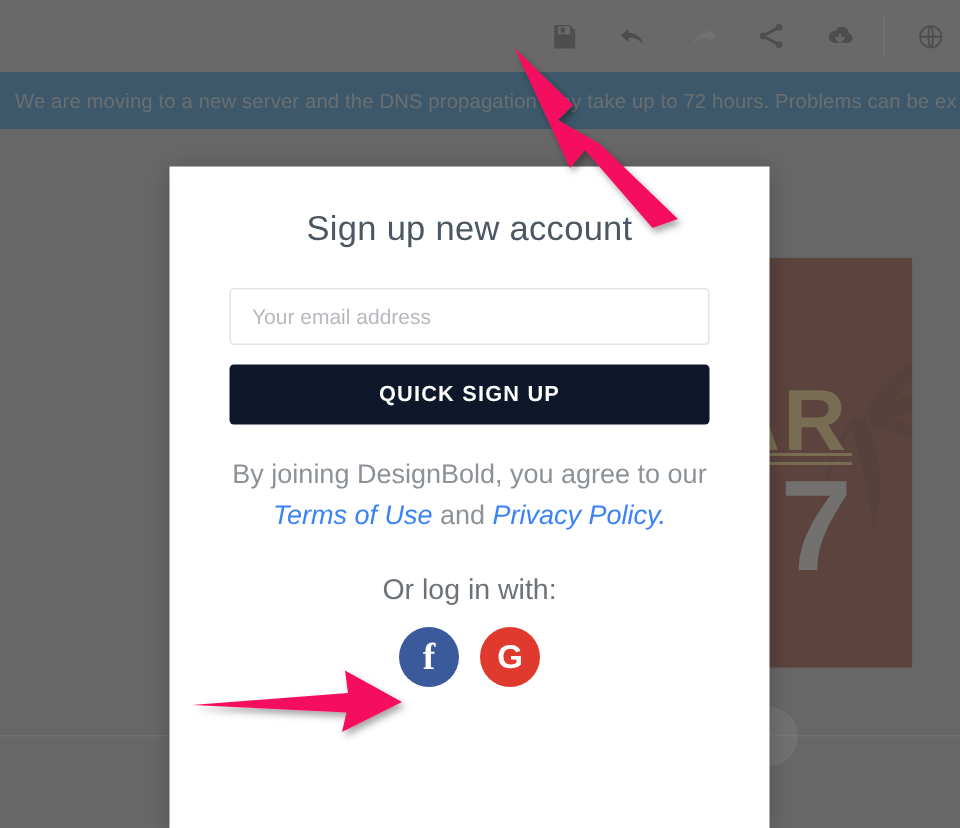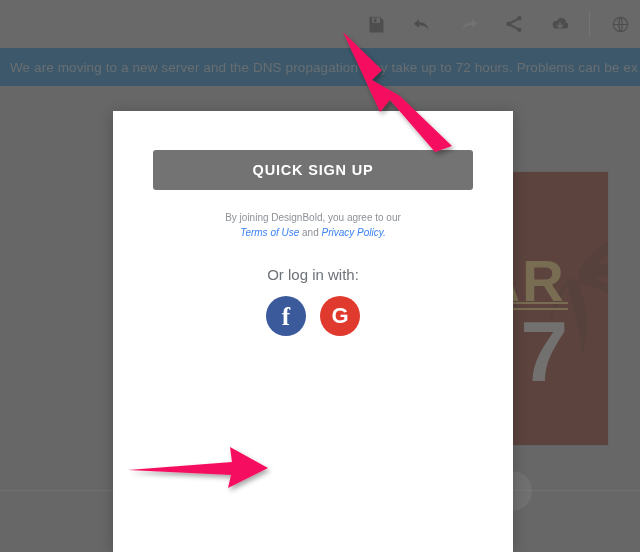--- a/index.html
+++ b/index.html
@@ -112,39 +112,39 @@
     color: #333;
     font-family: "Liberation Sans", sans-serif;
     outline: none;
     background: #fff;
     display: block;
   }
   .field::placeholder { color: #b6b9bd; }
   .field + .field { margin-top: 12px; }
   .submit-btn {
     width: 100%; height: 40px; margin-top: 13px;
-    background: #737373;
+    background: #0f172a;
     border: none; border-radius: 3px;
     color: #ffffff;
     font-size: 14.5px; font-weight: bold;
     letter-spacing: .8px;
     font-family: "Liberation Sans", sans-serif;
     cursor: pointer;
   }
   .terms {
     text-align: center;
-    font-size: 10px;
+    font-size: 18px;
     color: #8d9298;
     margin-top: 20px;
     line-height: 1.5;
   }
   .link { color: #3b82f6; text-decoration: none; font-style: italic; }
   .or-label {
     text-align: center;
-    font-size: 15px;
+    font-size: 19px;
     color: #6d7278;
     margin-top: 26px;
   }
   .socials {
     display: flex; justify-content: center; gap: 14px; margin-top: 13px;
   }
   .social {
     width: 40px; height: 40px; border-radius: 50%;
     display: flex; align-items: center; justify-content: center;
     color: #fff; font-weight: bold; cursor: pointer;
@@ -237,22 +237,24 @@
       <div class="banner-text">We are moving to a new server and the DNS propagation may take up to 72 hours. Problems can be ex</div>
     </div>
   </div>
 
   <div class="scrim">
     <div class="scrim-line"></div>
     <div class="scrim-circle"></div>
   </div>
 
   <div class="modal">
+    <div class="modal-title">Sign up new account</div>
 
     <div class="form">
+      <input class="field" type="email" placeholder="Your email address" style="">
       <button class="submit-btn">QUICK SIGN UP</button>
 
       <div class="terms">
         <span>By joining DesignBold, you agree to our</span><br>
         <a class="link" href="#">Terms of Use</a>
         <span>and</span>
         <a class="link" href="#">Privacy Policy.</a>
       </div>
 
       <div class="or-label">Or log in with:</div>

